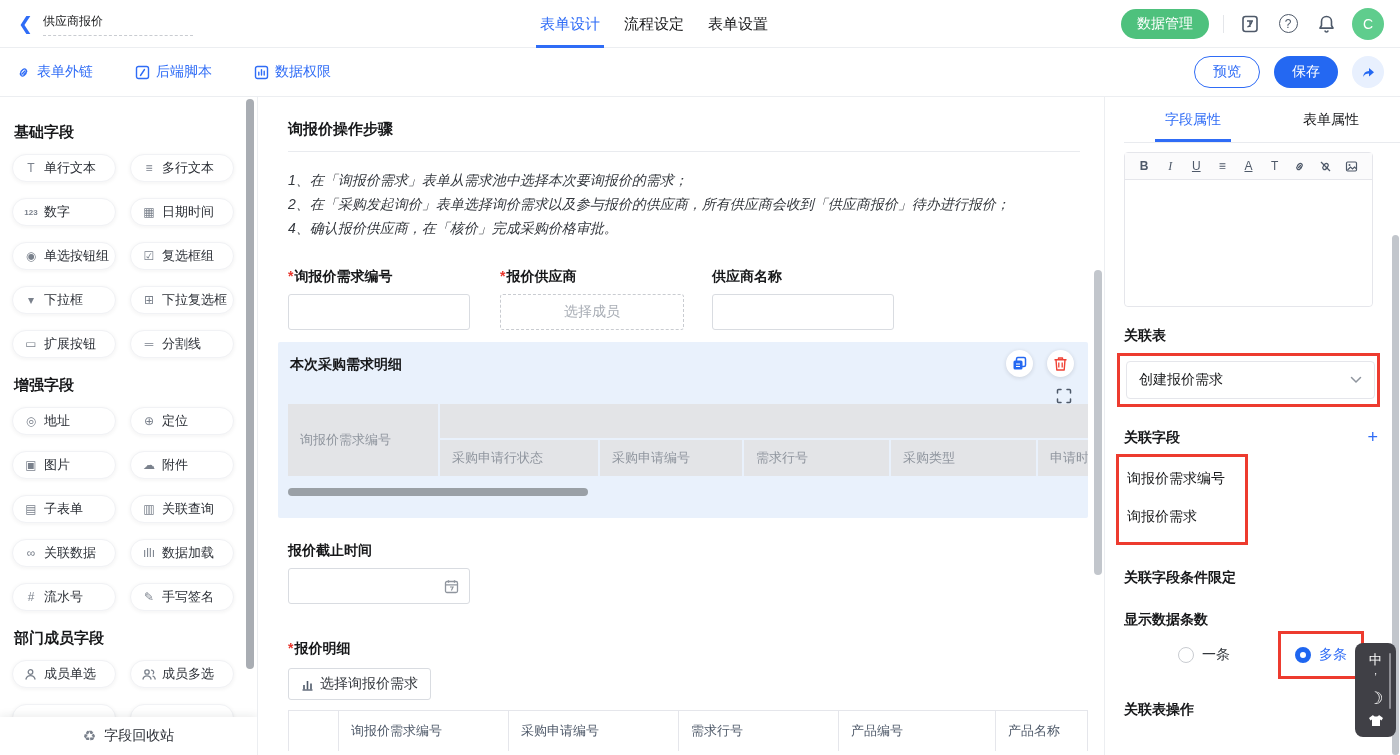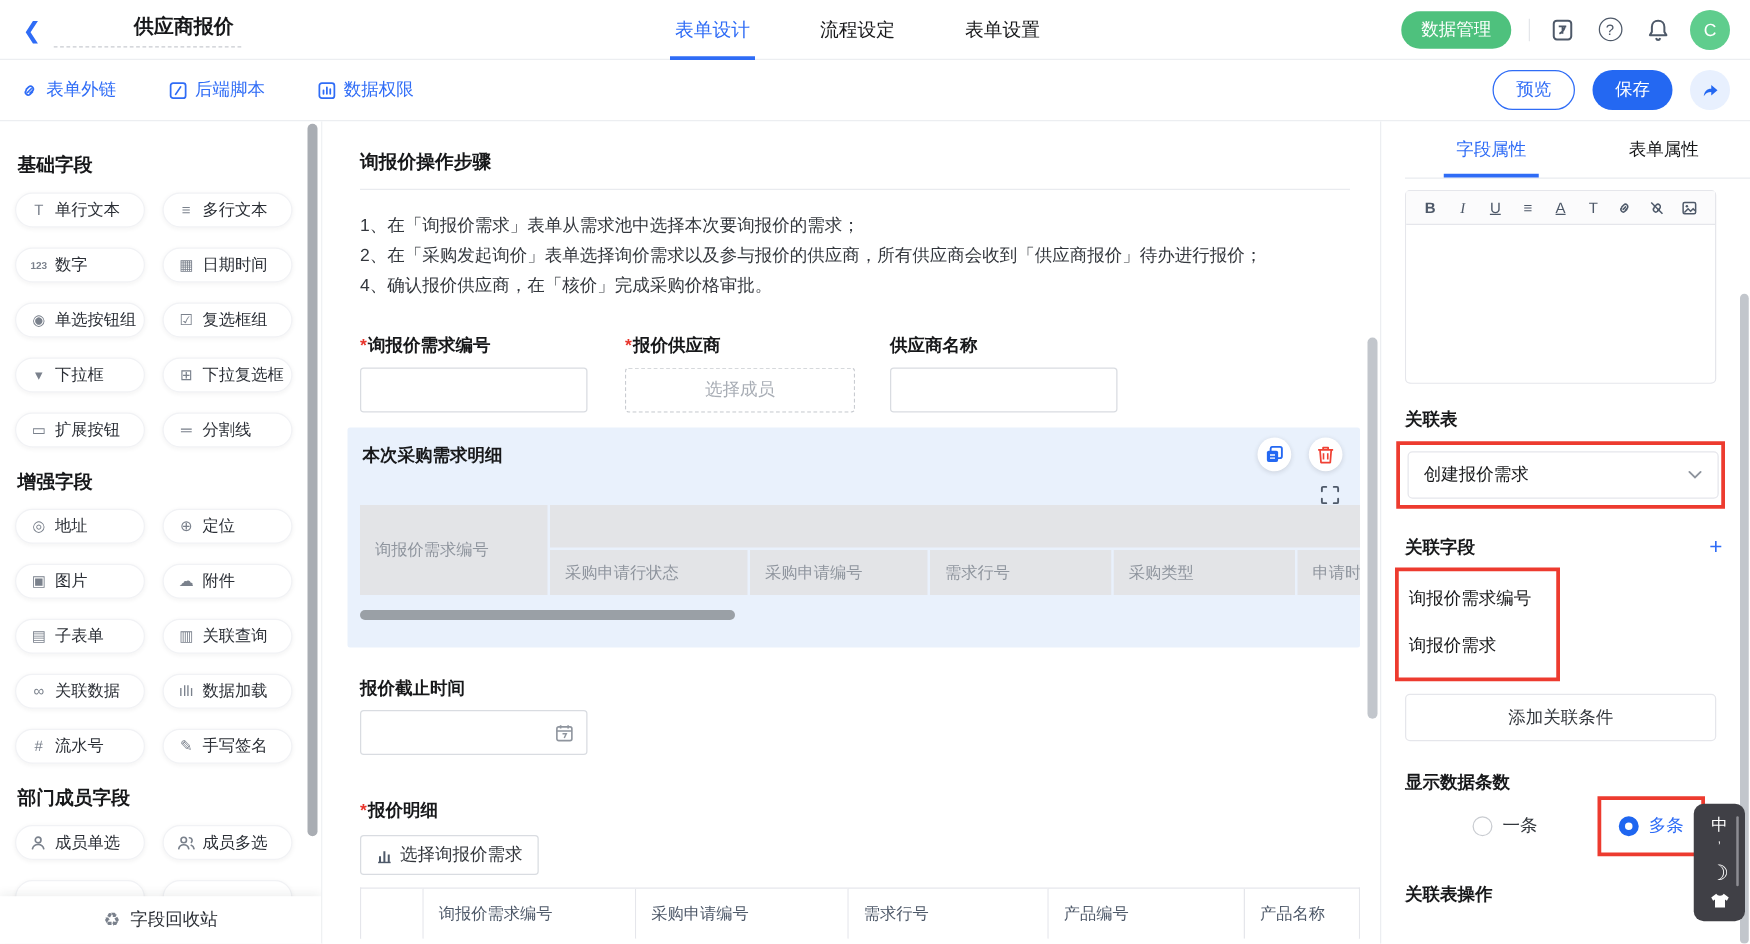--- a/index.html
+++ b/index.html
@@ -4,22 +4,22 @@
 <style>
   * { margin:0; padding:0; box-sizing:border-box; }
   html,body { width:1400px; height:755px; overflow:hidden; background:#fff;
     font-family:"Liberation Sans","DejaVu Sans",sans-serif; color:#1f2329; }
 
   
   .app-header { height:48px; background:#fff; border-bottom:1px solid #eceef1;
     display:flex; align-items:center; position:relative; z-index:5; }
   .hdr-left { display:flex; align-items:center; padding-left:18px; width:420px; }
   .back-ic { color:#2f6cf6; font-size:18px; font-weight:700; cursor:pointer; margin-right:10px; line-height:1; }
-  .app-title { font-size:16px; font-weight:700; color:#17181a; border-bottom:1px dashed #c9ccd1; padding:2px 6px 5px 0; min-width:150px;text-align:right; }
-  .hdr-tabs { display:flex; gap:56px; position:absolute; left:540px; top:0; height:48px; }
+  .app-title { font-size:12px; font-weight:400; color:#17181a; border-bottom:1px dashed #c9ccd1; padding:2px 6px 5px 0; min-width:150px; }
+  .hdr-tabs { display:flex; gap:24px; position:absolute; left:540px; top:0; height:48px; }
   .hdr-tab { font-size:15px; color:#17181a; display:flex; align-items:center; height:48px; position:relative; cursor:pointer; }
   .hdr-tab.active { color:#2f6cf6; }
   .hdr-tab.active:after { content:""; position:absolute; left:-4px; right:-4px; bottom:0; height:3px; background:#2f6cf6; }
   .hdr-right { margin-left:auto; display:flex; align-items:center; gap:14px; padding-right:16px; }
   .pill-green { background:#4ec17d; color:#fff; font-size:14px; border:none; border-radius:16px;
     padding:6px 16px; cursor:pointer; }
   .hdr-divider { width:1px; height:18px; background:#e4e6ea; }
   .hdr-ic { width:24px; height:24px; display:flex; align-items:center; justify-content:center;
     color:#4e5969; cursor:pointer; }
   .help-circle { width:19px; height:19px; border:1.6px solid #4e5969; border-radius:50%;
@@ -61,21 +61,21 @@
   .recycle-ic { color:#7a818c; font-size:15px; }
 
   
   .canvas { width:846px; position:relative; background:#fff; overflow:hidden; }
   .canvas-inner { padding:0 24px 0 30px; }
   .canvas-scrollbar { position:absolute; top:173px; right:2px; width:8px; height:305px;
     background:#c2c6cc; border-radius:4px; }
 
   .sec-heading { font-size:15px; font-weight:700; color:#17181a; padding:23px 0 12px 0;
     border-bottom:1px solid #e9ebef; margin-bottom:16px; }
-  .steps p { font-size:14px; color:#33373d; line-height:24px; }
+  .steps p { font-size:14px; color:#33373d; line-height:24px;font-style:italic; }
 
   .fields-row { display:flex; gap:30px; margin-top:28px; }
   .field { width:182px; }
   .field-label { font-size:14px; font-weight:700; color:#17181a; margin-bottom:8px; }
   .req { color:#e8352c; margin-right:1px; }
   .text-input { width:182px; height:36px; border:1px solid #d9dce1; border-radius:3px; background:#fff;
     font-size:14px; padding:0 10px; color:#17181a; }
   .member-picker { width:184px; height:36px; border:1px dashed #c9ccd1; border-radius:3px;
     display:flex; align-items:center; justify-content:center; color:#a8adb5; font-size:14px;
     background:#fff; cursor:pointer; }
@@ -507,21 +507,21 @@
 
     <div class="rp-label">
       <span>关联字段</span>
       <span class="plus-ic">+</span>
     </div>
     <div class="relate-items-box red-note">
       <div class="relate-item">询报价需求编号</div>
       <div class="relate-item">询报价需求</div>
     </div>
 
-    <button class="add-cond-btn">添加关联条件</button>
+    <div class="rp-label" style="margin-top:24px">关联字段条件限定</div>
 
     <div class="rp-label" style="margin-top:24px">显示数据条数</div>
     <div class="radio-row">
       <div class="radio-opt">
         <span class="radio-circ"></span>
         <span>一条</span>
       </div>
       <div class="radio-opt sel multi-wrap red-note">
         <span class="radio-circ sel"></span>
         <span>多条</span>

